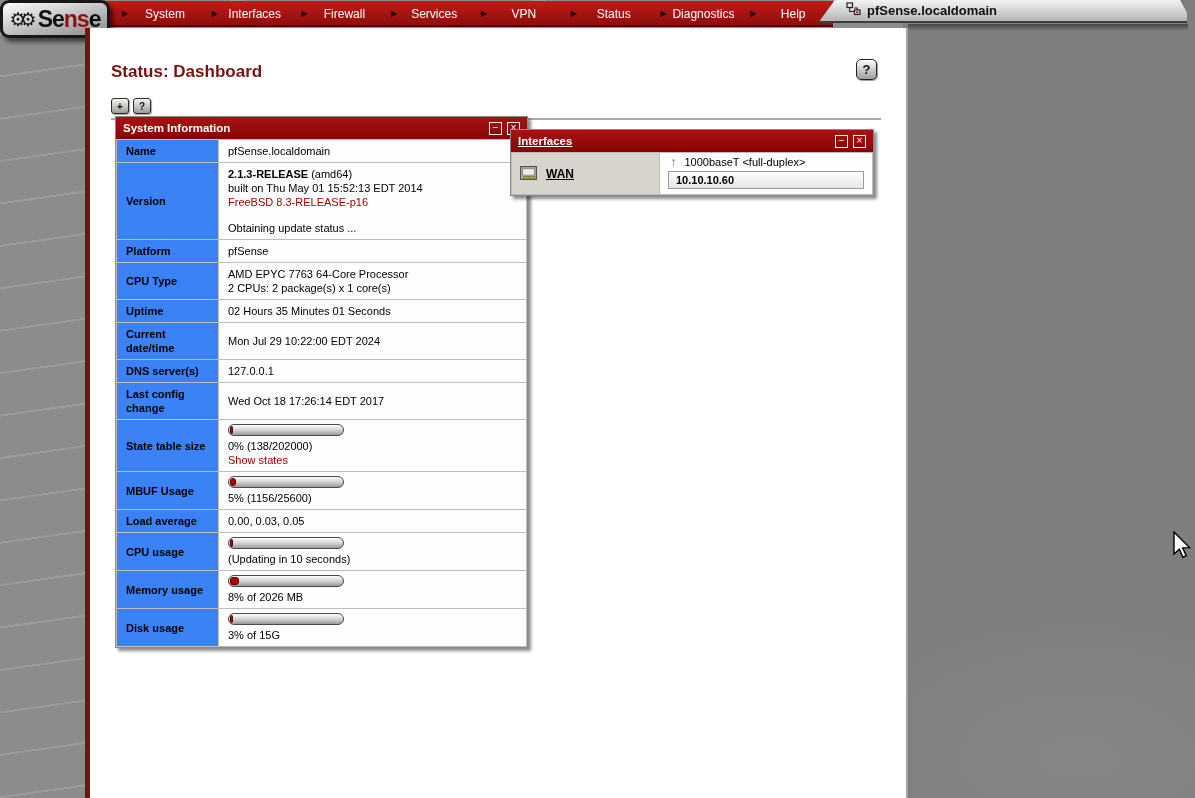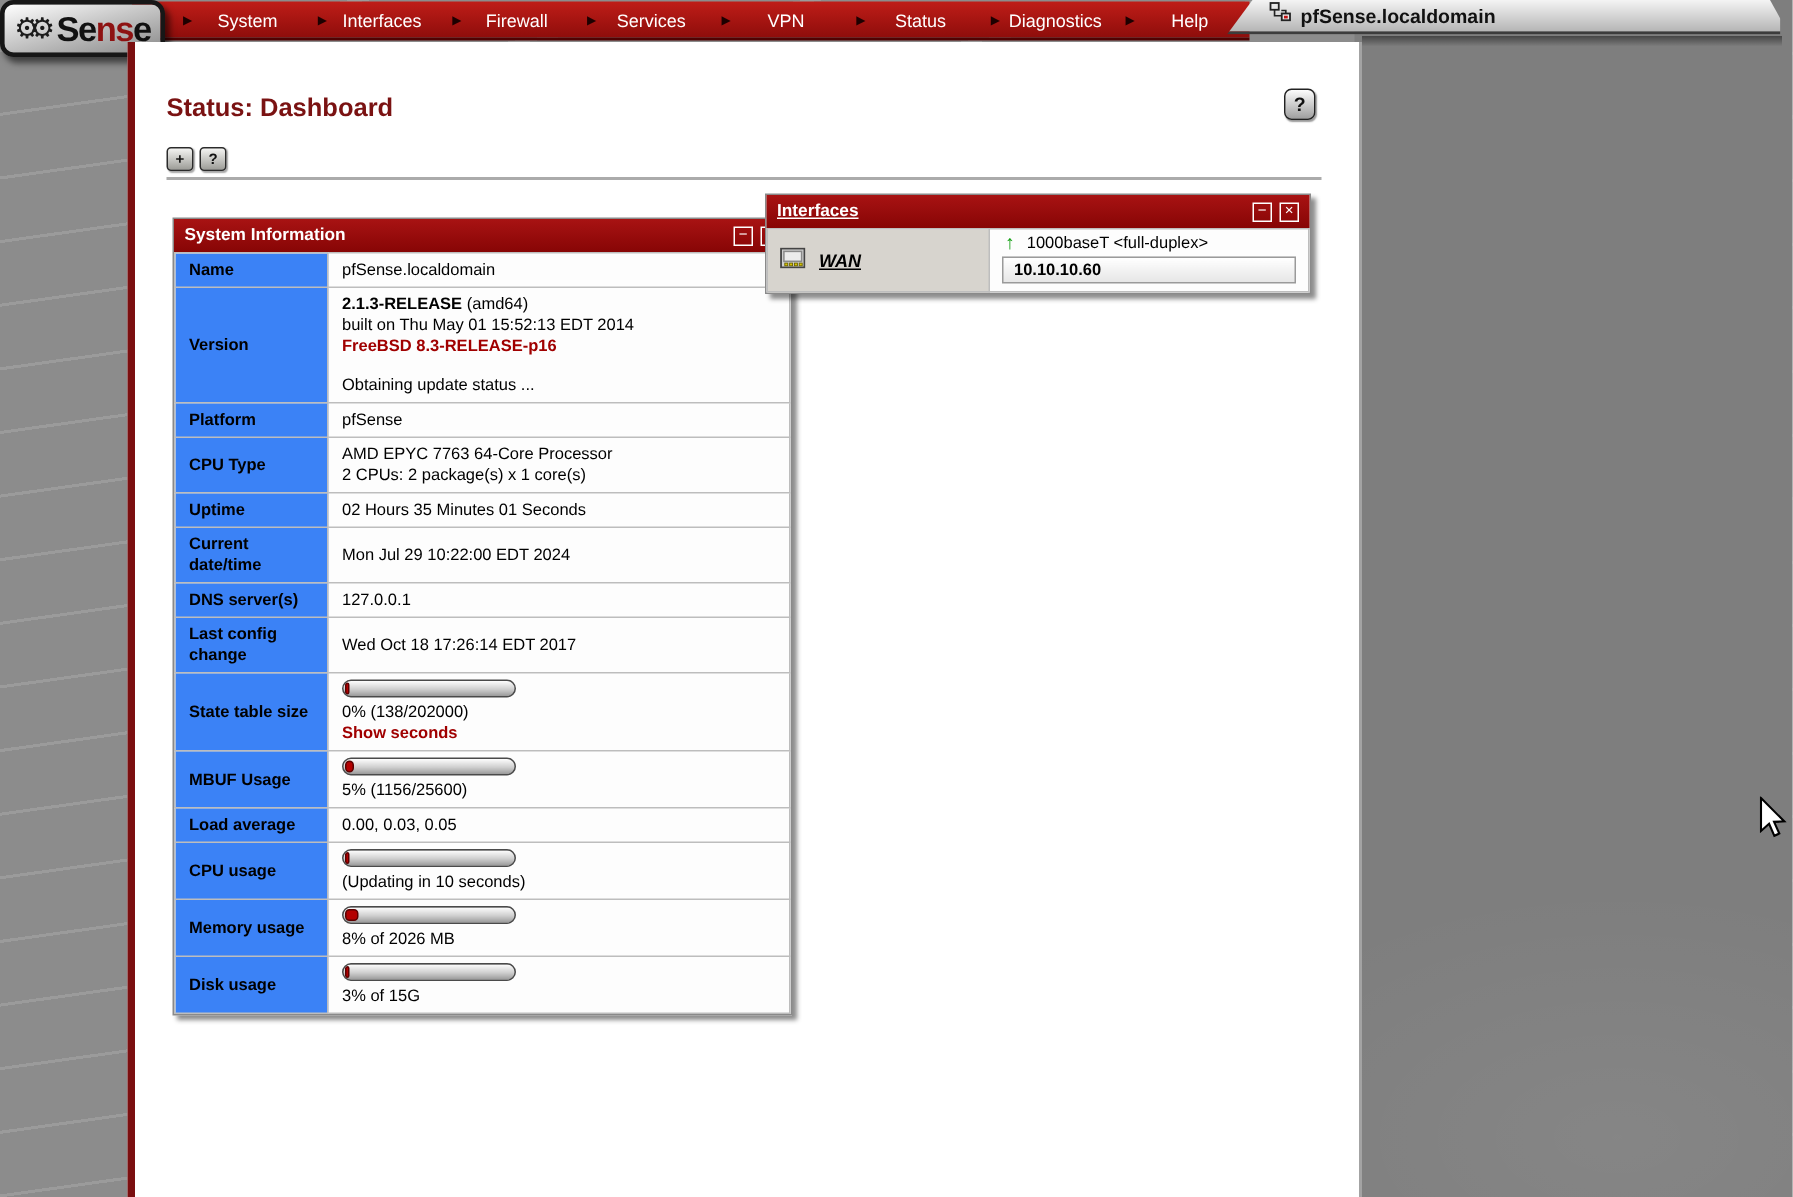--- a/index.html
+++ b/index.html
@@ -49,49 +49,49 @@
     font-weight:bold; text-align:center; line-height:19px; cursor:pointer; box-shadow:1px 1px 1px rgba(0,0,0,.4); }
   .iconrow { position:absolute; left:21px; top:70px; display:flex; gap:4px; }
   .mini-icon { width:18px; height:16px; border:1px solid #2b2b2b; border-radius:3px;
     background:linear-gradient(#f4f4f2,#9d9d98); font-size:10px; font-weight:bold; color:#111;
     text-align:center; line-height:15px; cursor:pointer; box-shadow:1px 1px 1px rgba(0,0,0,.35); }
   .divider { position:absolute; left:21px; top:90px; width:770px; height:2px; background:#ababab; }
 
   
   .widget { position:absolute; background:#fff; border:1px solid #8a8a8a;
     box-shadow:3px 3px 3px rgba(0,0,0,.45); }
-  .widget-sys { left:25px; top:117px; width:413px; }
+  .widget-sys { left:25px; top:88px; width:413px; }
   .widget-if  { left:420px; top:101px; width:364px; }
   .whead { height:22px; background:linear-gradient(#a81313,#870505); display:flex; align-items:center; padding:0 7px; }
   .wtitle { color:#fff; font-weight:bold; font-size:11.5px; }
   .wtitle.link { text-decoration:underline; cursor:pointer; }
   .wspacer { flex:1; }
   .wbtn { width:13px; height:13px; border:1px solid #fff; color:#fff; font-size:10px;
     line-height:10px; text-align:center; margin-left:5px; cursor:pointer; }
 
   table.info { width:100%; border-collapse:collapse; font-size:11px; color:#000; }
   table.info td { border:1px solid #bdbdbd; padding:4px 9px; line-height:14px; vertical-align:middle; }
   td.lbl { background:#3b82f6; font-weight:bold; width:102px; }
   td.val { background:#fdfdfd; }
   td.tall { padding-top:6px; padding-bottom:6px; }
   .b { font-weight:bold; }
-  .rlink { color:#a00000; text-decoration:none; cursor:pointer;font-weight:bold; }
+  .rlink { color:#a00000; text-decoration:none; cursor:pointer; }
   .vspace { height:12px; }
 
   .pbar { width:116px; height:12px; border:1px solid #4a4a4a; border-radius:6px;
     background:linear-gradient(#fdfdfd 0%,#cfcfcf 55%,#9a9a9a 100%); margin-bottom:3px; position:relative; overflow:hidden; }
   .pfill { position:absolute; left:1px; top:1px; height:8px; min-width:3px; max-width:112px;
     background:#b40000; border:1px solid #5c0000; border-radius:3px; }
 
   table.iftable { width:100%; border-collapse:collapse; font-size:11px; }
   table.iftable td { border:1px solid #bdbdbd; vertical-align:middle; }
   td.ifleft { background:#d7d4ce; width:148px; padding:8px 8px; }
   td.ifright { background:#fdfdfd; padding:3px 8px 5px 8px; }
   .wanrow { display:flex; align-items:center; gap:9px; }
-  .wanlink { font-size:12px; font-weight:bold; color:#000; text-decoration:underline; cursor:pointer;font-style:italic; }
+  .wanlink { font-size:12px; font-weight:bold; color:#000; text-decoration:underline; cursor:pointer; }
   .media-line { display:flex; align-items:center; gap:8px; padding-left:2px; }
   .uparrow { color:#14a014; font-weight:bold; font-size:13px; line-height:12px; }
   .ipbox { margin-top:3px; border:1px solid #9a9a9a; background:linear-gradient(#fff,#e6e6e6);
     padding:2px 7px; font-weight:bold; }
 
   .cursor { position:absolute; left:1172px; top:531px; }
 </style>
 </head>
 <body>
 
@@ -213,21 +213,21 @@
         <td class="lbl">Last config change</td>
         <td class="val">Wed Oct 18 17:26:14 EDT 2017</td>
       </tr>
       <tr>
         <td class="lbl">State table size</td>
         <td class="val tall">
           <div class="pbar">
                 <div class="pfill" style="width: 2%;"></div>
               </div>
           <div>0% (138/202000)</div>
-          <a class="rlink">Show seconds</a>
+          <a class="rlink">Show states</a>
         </td>
       </tr>
       <tr>
         <td class="lbl">MBUF Usage</td>
         <td class="val tall">
           <div class="pbar">
                 <div class="pfill" style="width: 5%;"></div>
               </div>
           <div>5% (1156/25600)</div>
         </td>

